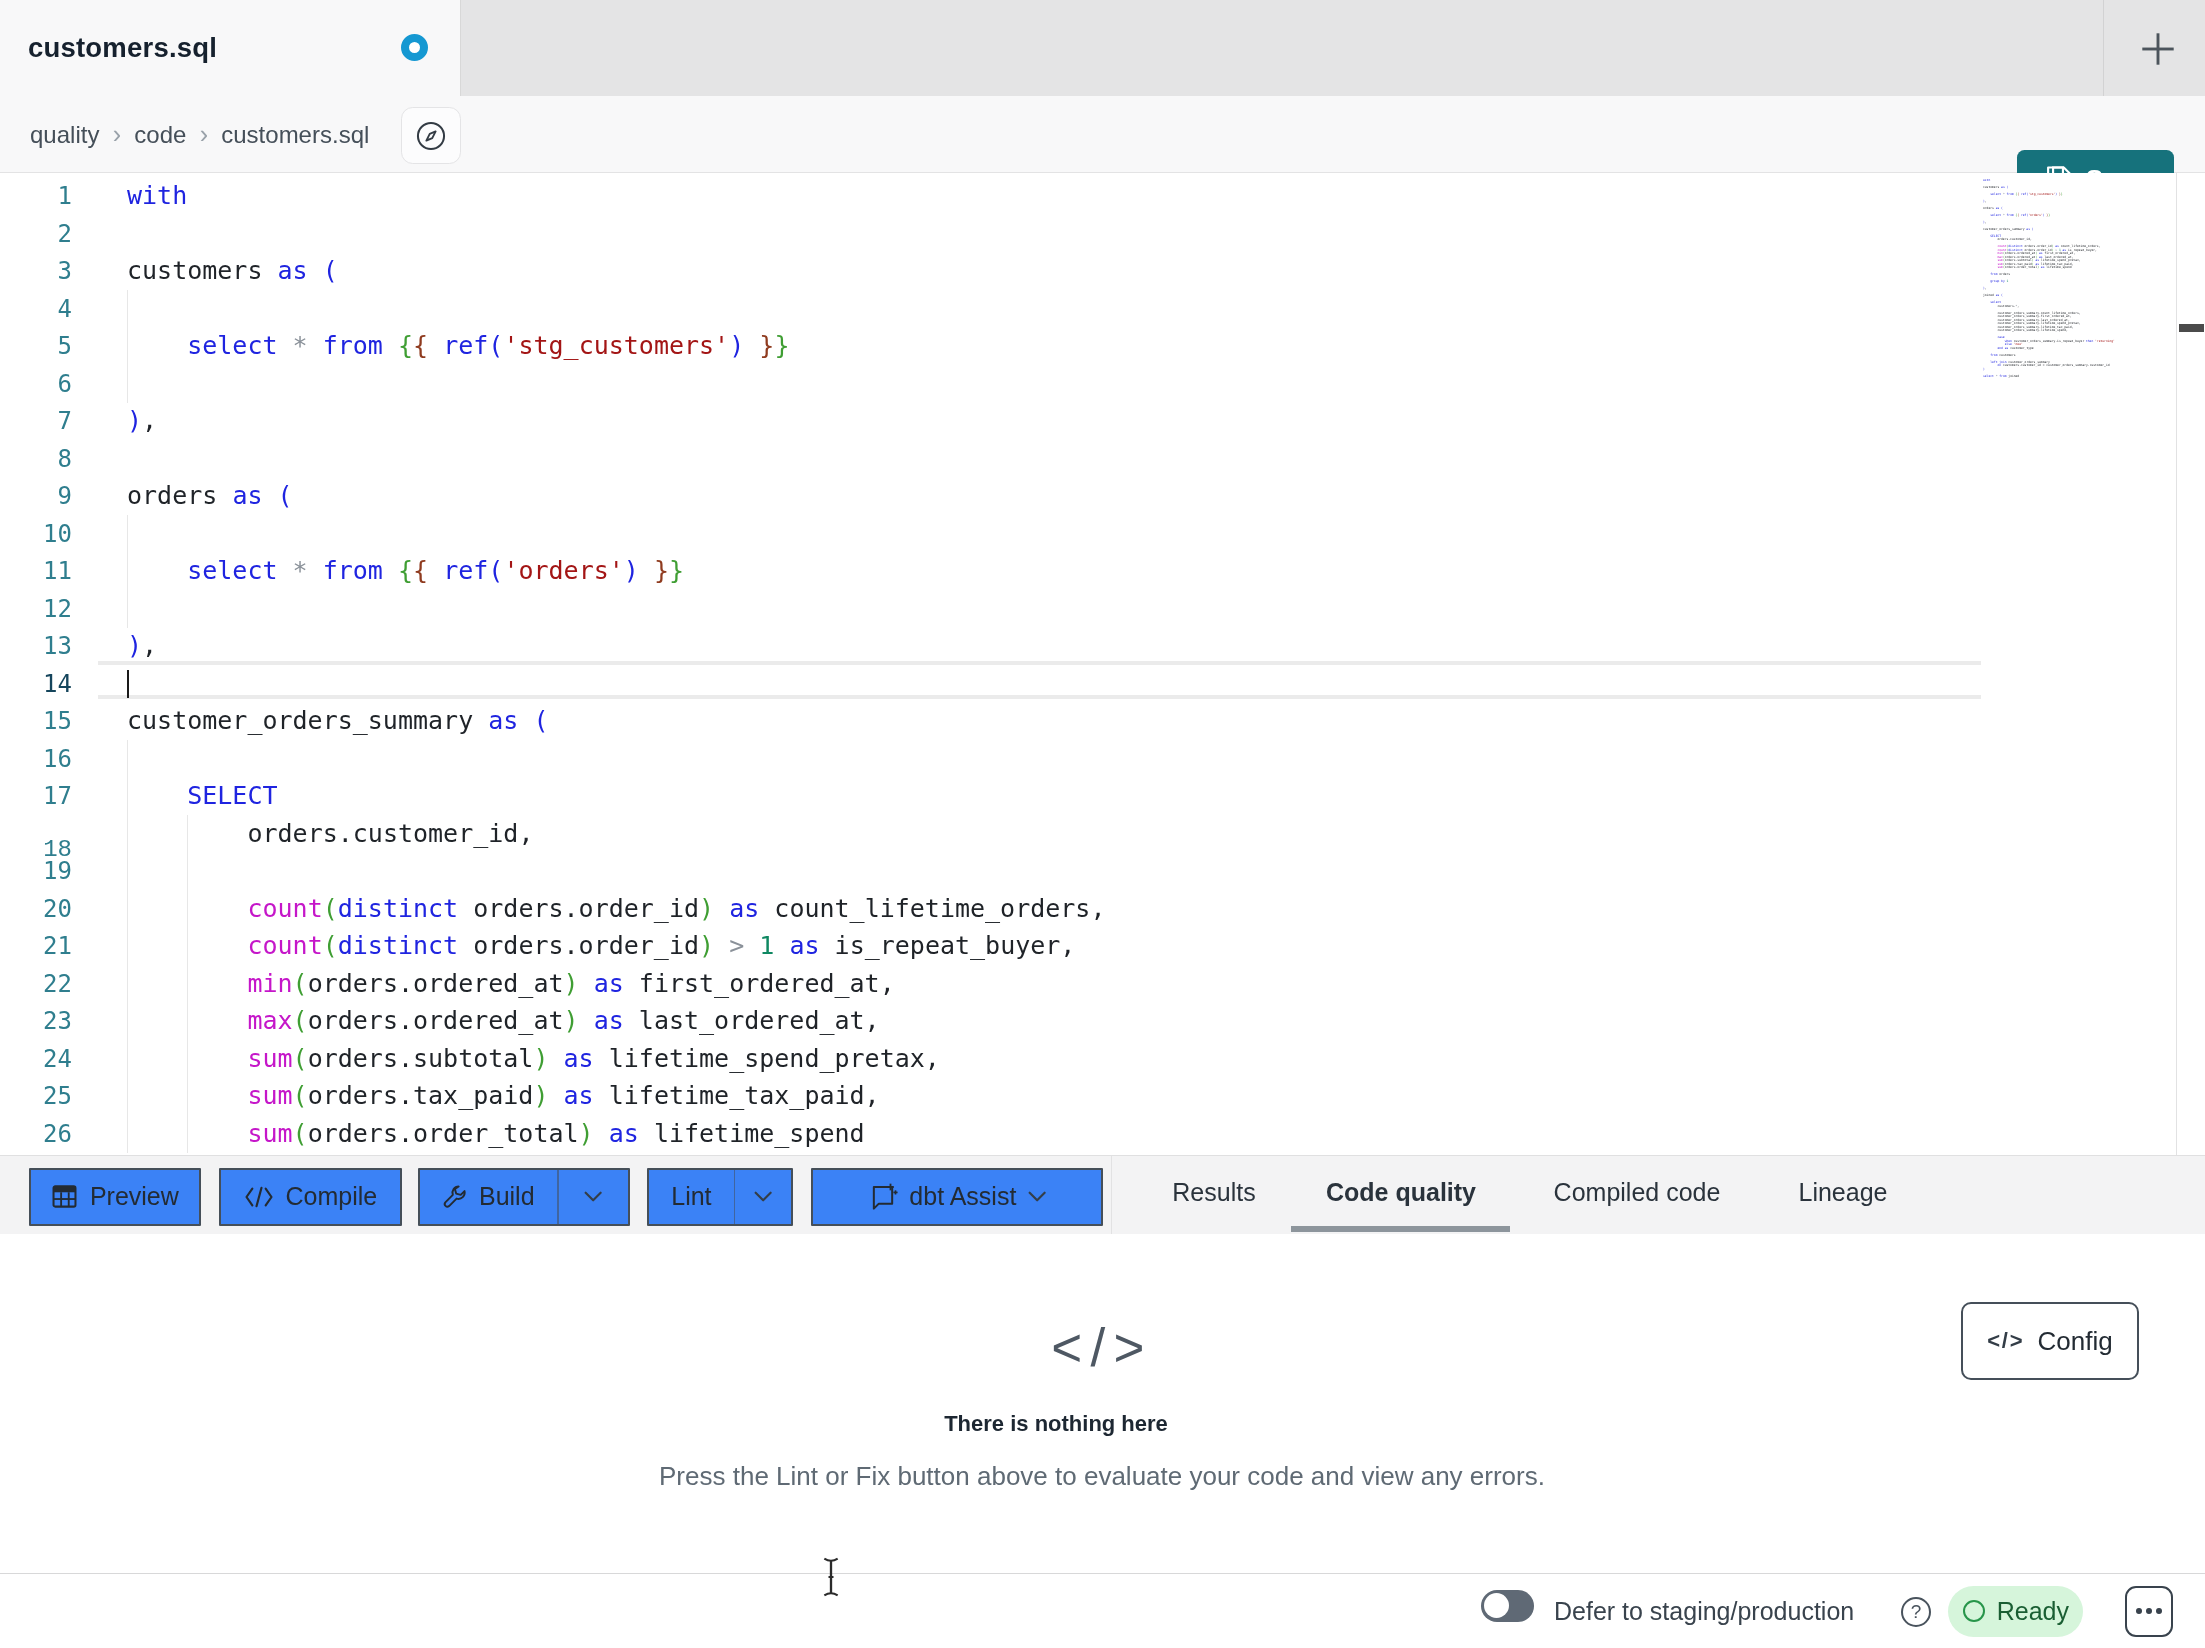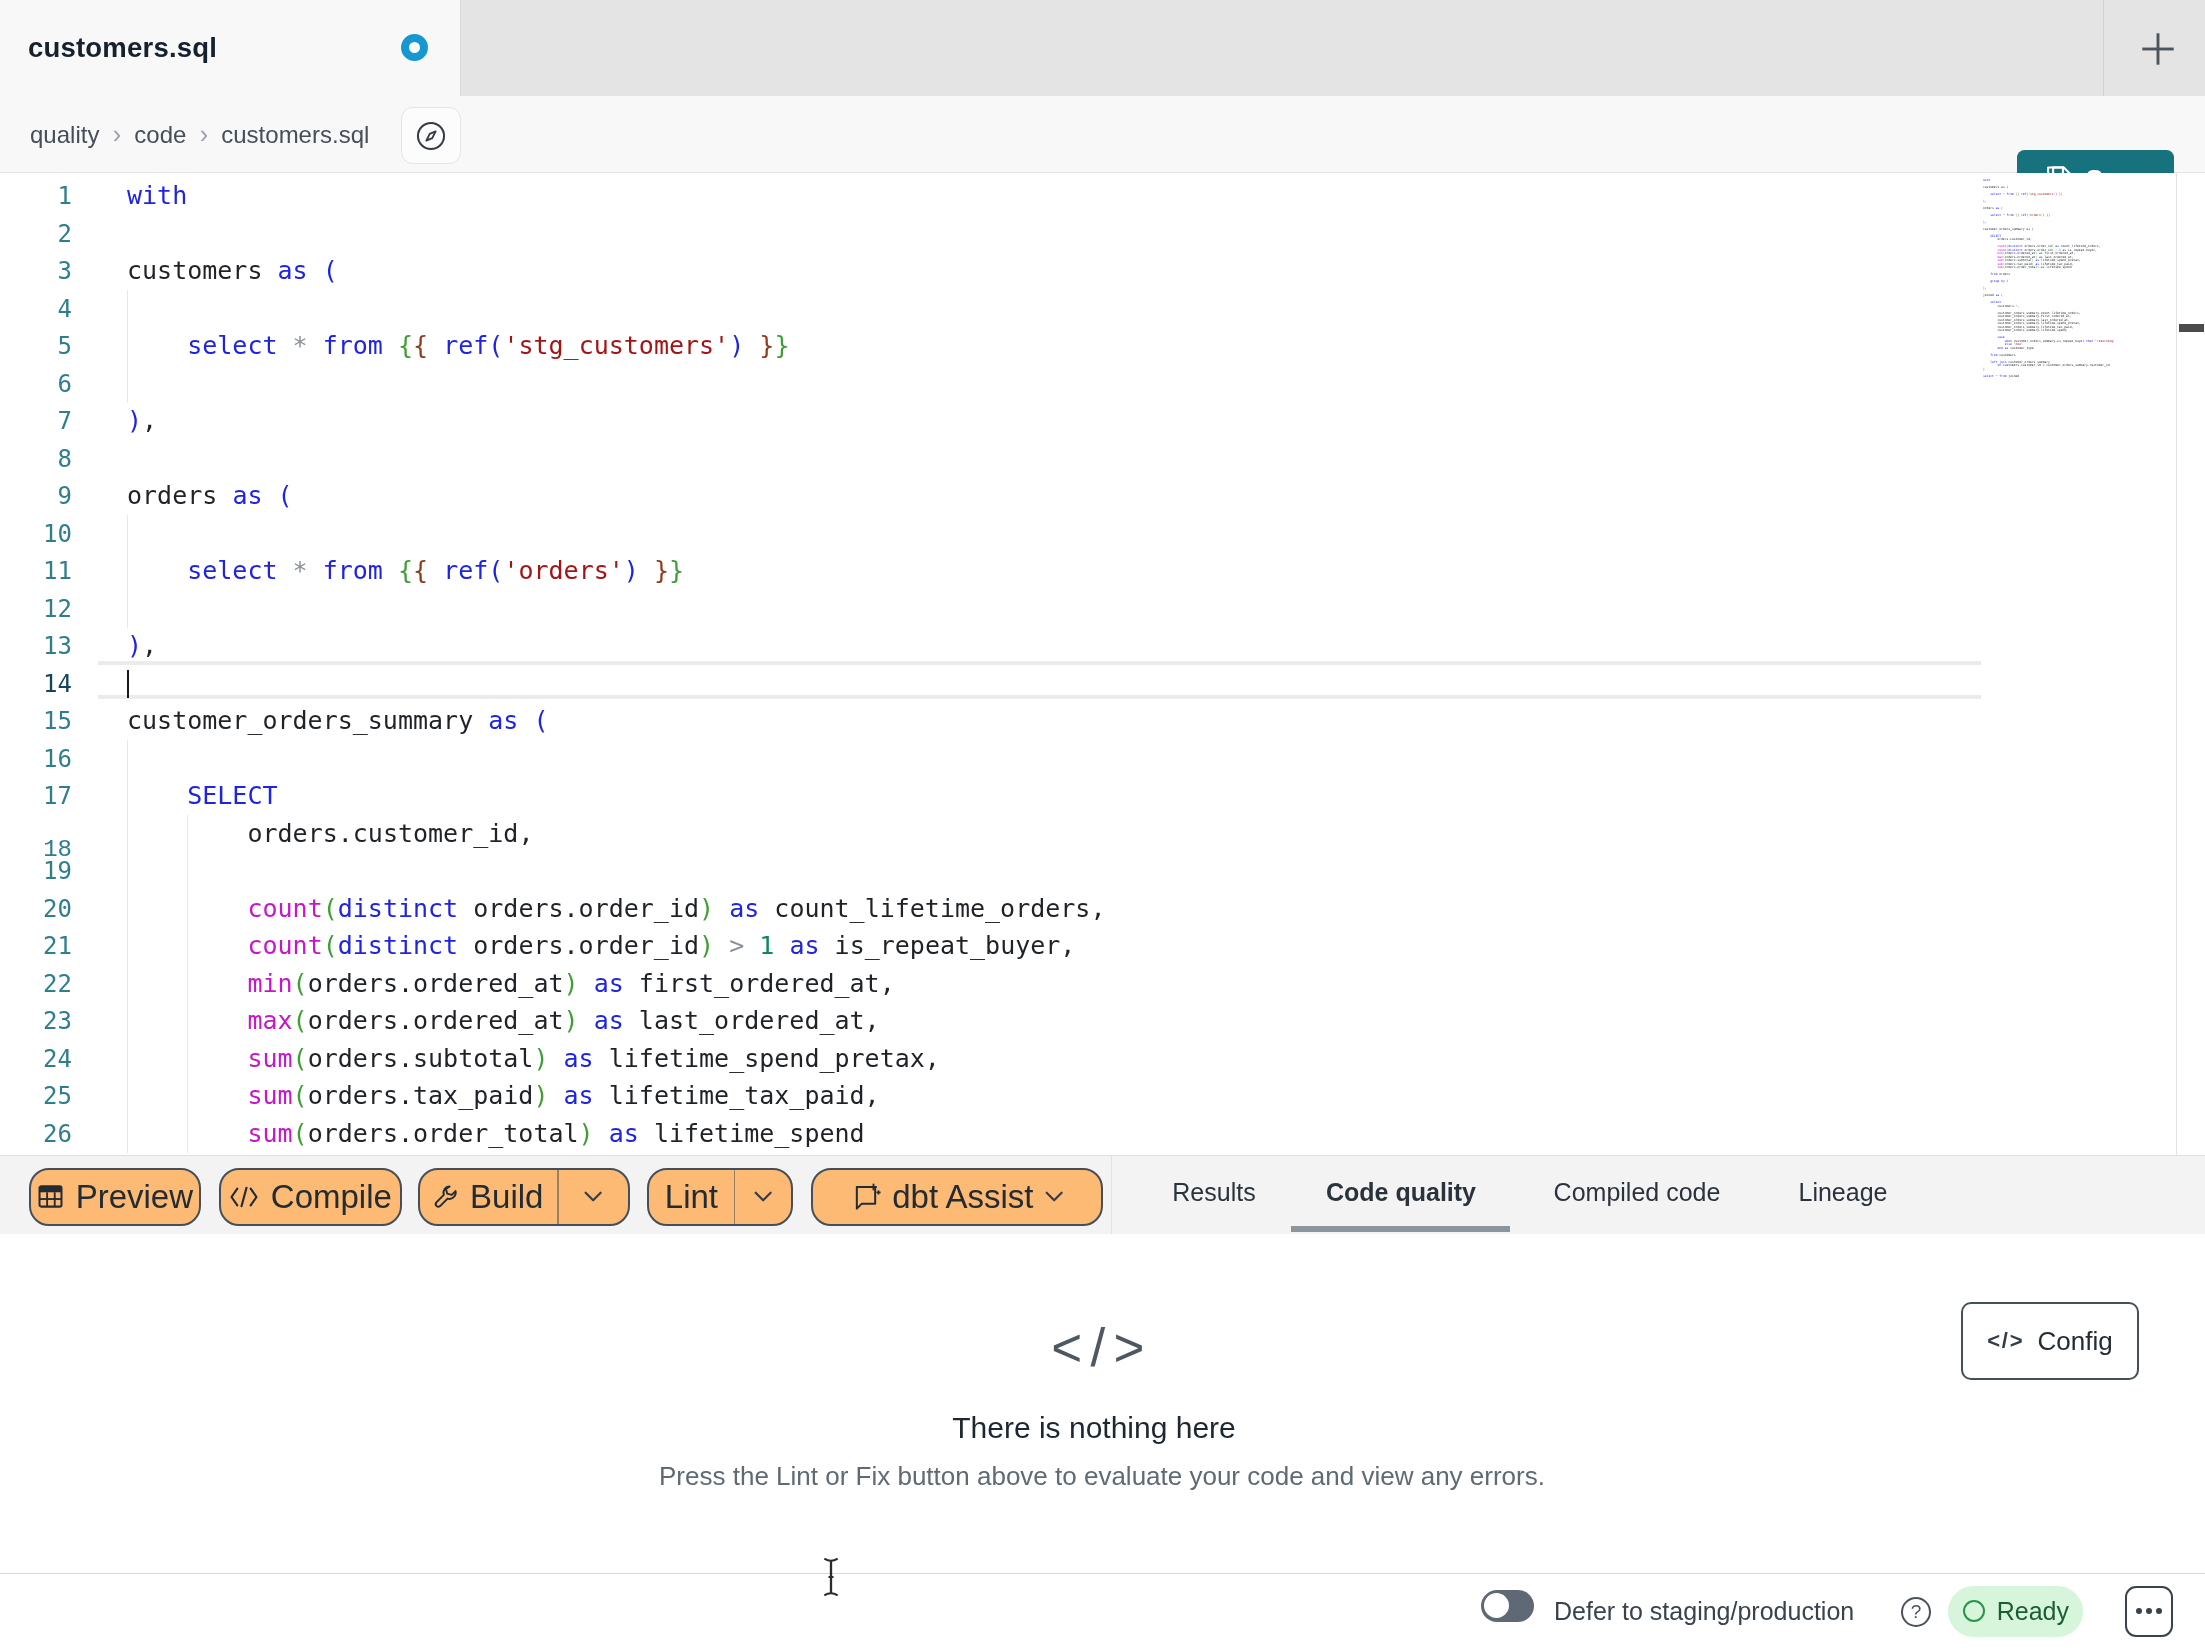--- a/index.html
+++ b/index.html
@@ -57,39 +57,39 @@
   
   .minimap { position:absolute; left:1983px; top:5.8px; width:177px; height:208px; overflow:hidden; }
   .mm-line { white-space:pre; font-family:"DejaVu Sans Mono", monospace; font-size:3px; line-height:3.5px; }
   .editor-scroll-sep { position:absolute; left:2176px; top:0; width:0.8px; height:982px; background:#e2e2e3; }
   .editor-scrollbar { position:absolute; left:2177px; top:0; width:28px; height:982px; background:#fff; }
   .editor-scrollbar .thumb { position:absolute; left:1.7px; top:151px; width:25px; height:8.3px; background:#4b4b4b; }
 
   
   .toolbar { position:absolute; left:0; top:1155px; width:2205px; height:79px; background:#f3f3f4;
              border-top:0.8px solid #e0e0e1; }
-  .tb-btn { position:absolute; top:11.7px; height:58px; background:#fdba74; border:2.1px solid #454f59;
-            border-radius:20px; display:flex; align-items:center; justify-content:center; gap:11.7px;
-            font-size:33px; font-weight:500; color:#232b33; cursor:pointer;
+  .tb-btn { position:absolute; top:11.7px; height:58px; background:#3b82f6; border:2.1px solid #454f59;
+            border-radius:1px; display:flex; align-items:center; justify-content:center; gap:11.7px;
+            font-size:25px; font-weight:500; color:#232b33; cursor:pointer;
             font-family:"Liberation Sans", sans-serif; }
   .tb-btn .seg { display:flex; align-items:center; justify-content:center; gap:11.7px; height:100%; }
   .tb-div { width:1.7px; height:100%; background:#454f59; opacity:.55; }
   .tb-sep-line { position:absolute; left:1111px; top:0; width:0.8px; height:79px; background:#e2e2e3; }
   .panel-tab { position:absolute; top:0; height:73px; display:flex; align-items:center;
                font-size:25px; color:#2a333c; cursor:pointer; transform:translateX(-50%); }
   .panel-tab.active { font-weight:700; }
   .tab-underline { position:absolute; left:1291px; top:1226px; width:219px; height:5.8px; background:#8d959c; }
 
   
   .panel { position:absolute; left:0; top:1234px; width:2205px; height:339px; background:#fff; }
   .empty-icon { position:absolute; left:1102px; top:83px; transform:translateX(-50%);
                 font-size:53px; font-weight:400; color:#4e5863; letter-spacing:8.3px;
                 font-family:"Liberation Sans", sans-serif; }
-  .empty-title { position:absolute; left:1094px; top:177px; transform:translateX(-50%);
-                 font-size:30px; font-weight:400; color:#1d2732; white-space:nowrap; }
+  .empty-title { position:absolute; left:1056px; top:177px; transform:translateX(-50%);
+                 font-size:22px; font-weight:700; color:#1d2732; white-space:nowrap; }
   .empty-sub { position:absolute; left:1102px; top:227px; transform:translateX(-50%);
                font-size:26px; color:#5f6a74; white-space:nowrap; }
   .config-btn { position:absolute; left:1961px; top:68px; width:178px; height:78px; background:#fff;
                 border:2.1px solid #454f59; border-radius:10px; display:flex; align-items:center;
                 justify-content:center; gap:13.3px; font-size:26px; color:#232b33; cursor:pointer;
                 font-family:"Liberation Sans", sans-serif; }
   .config-btn .cfg-ico { font-size:22px; font-weight:600; color:#333d47; letter-spacing:1.7px; }
 
   
   .statusbar { position:absolute; left:0; top:1573px; width:2205px; height:75px; background:#fff;

